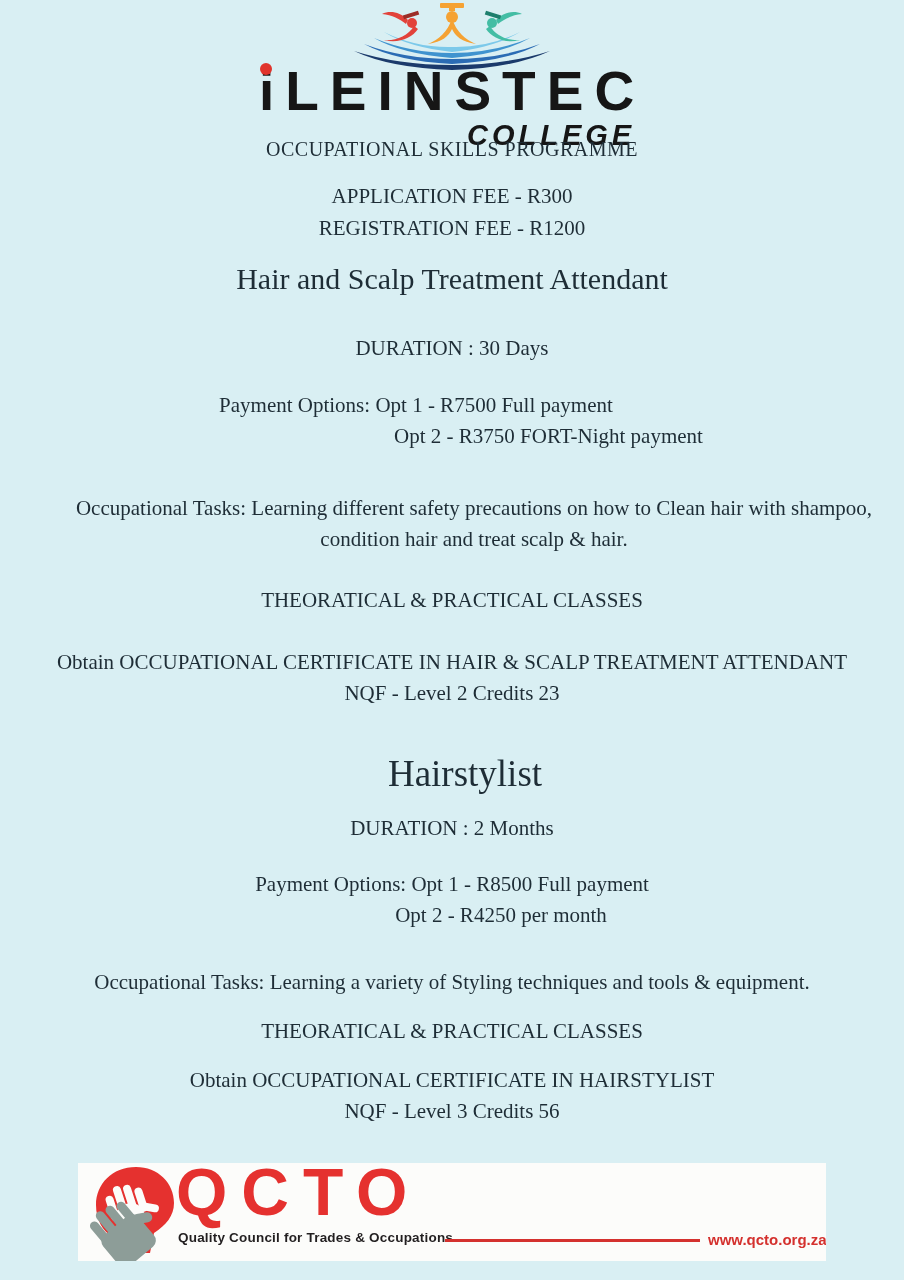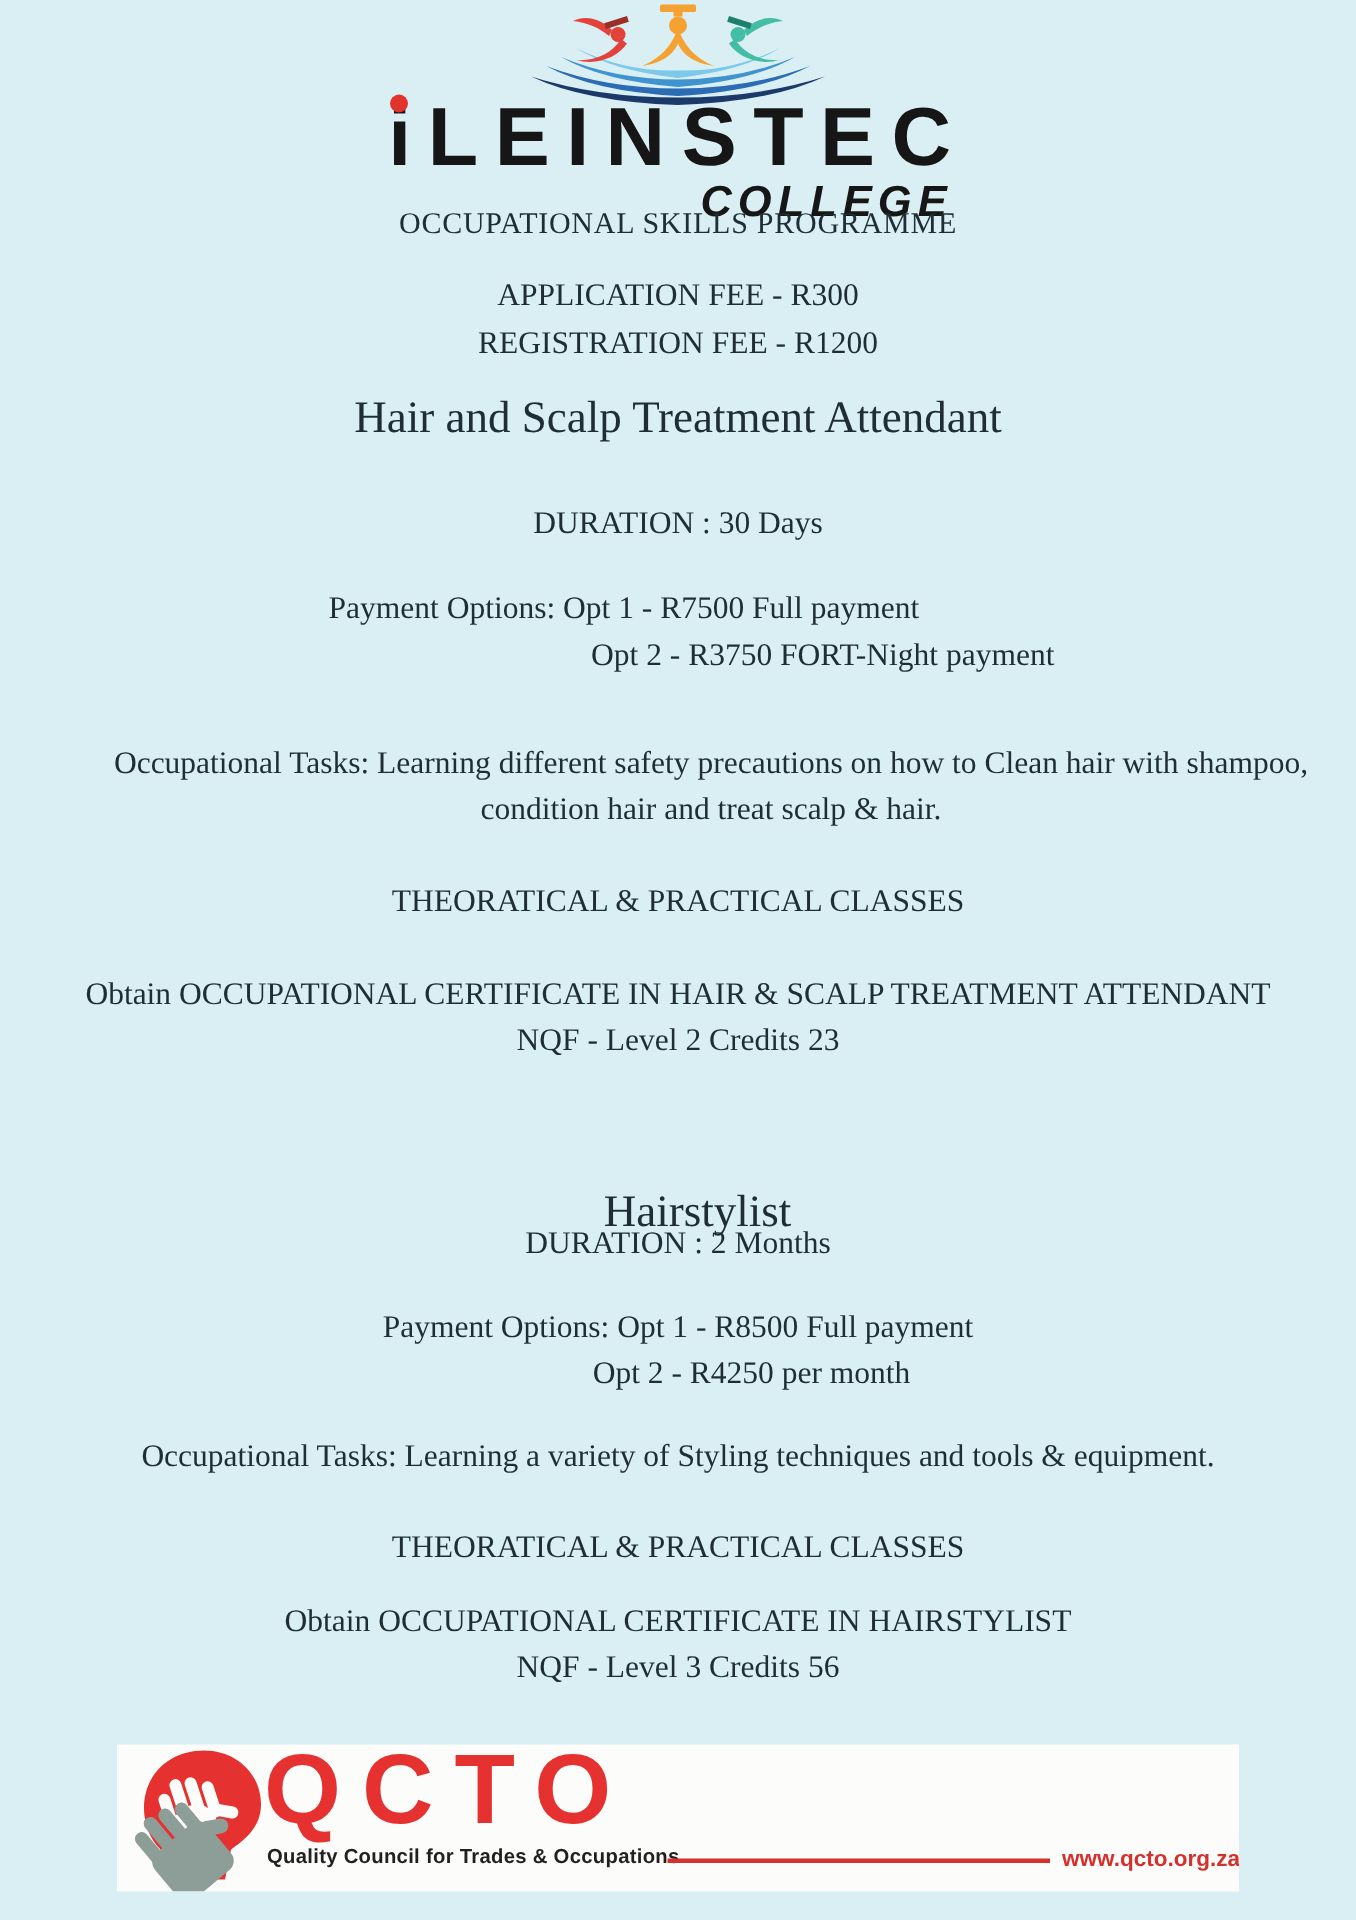--- a/index.html
+++ b/index.html
@@ -48,25 +48,25 @@
   .app-fee     { top: 185px; }
   .reg-fee     { top: 217px; }
   .title1      { top: 263px; font-size: 30px; }
   .duration1   { top: 337px; }
   .payment1    { top: 390px; margin-left: 18px; }
   .tasks1      { top: 493px; line-height: 31px; padding-left: 44px; }
   .tasks1 .tasks-text { max-width: 830px; margin: 0 auto; }
   .classes1    { top: 589px; }
   .cert1       { top: 651px; white-space: nowrap; }
   .nqf1        { top: 682px; }
-  .title2      { top: 792px; font-size: 30px; padding-left: 26px; }
+  .title2      { top: 755px; font-size: 37px; padding-left: 26px; }
   .duration2   { top: 817px; }
   .payment2    { top: 869px; }
   .tasks2      { top: 951px; line-height: 31px; }
-  .tasks2 .tasks-text { max-width: 760px; margin: 4px auto; }
+  .tasks2 .tasks-text { max-width: 760px; margin: 16px auto; }
   .classes2    { top: 1020px; }
   .cert2       { top: 1069px; white-space: nowrap; }
   .nqf2        { top: 1100px; }
   .payment-inner { display:inline-block; text-align:left; line-height: 31px; }
   .payment1 .opt2 { padding-left: 175px; }
   .payment2 .opt2 { padding-left: 140px; }
   
   .qcto-banner {
     position: absolute; top: 1163px; left: 78px;
     width: 748px; height: 98px;

